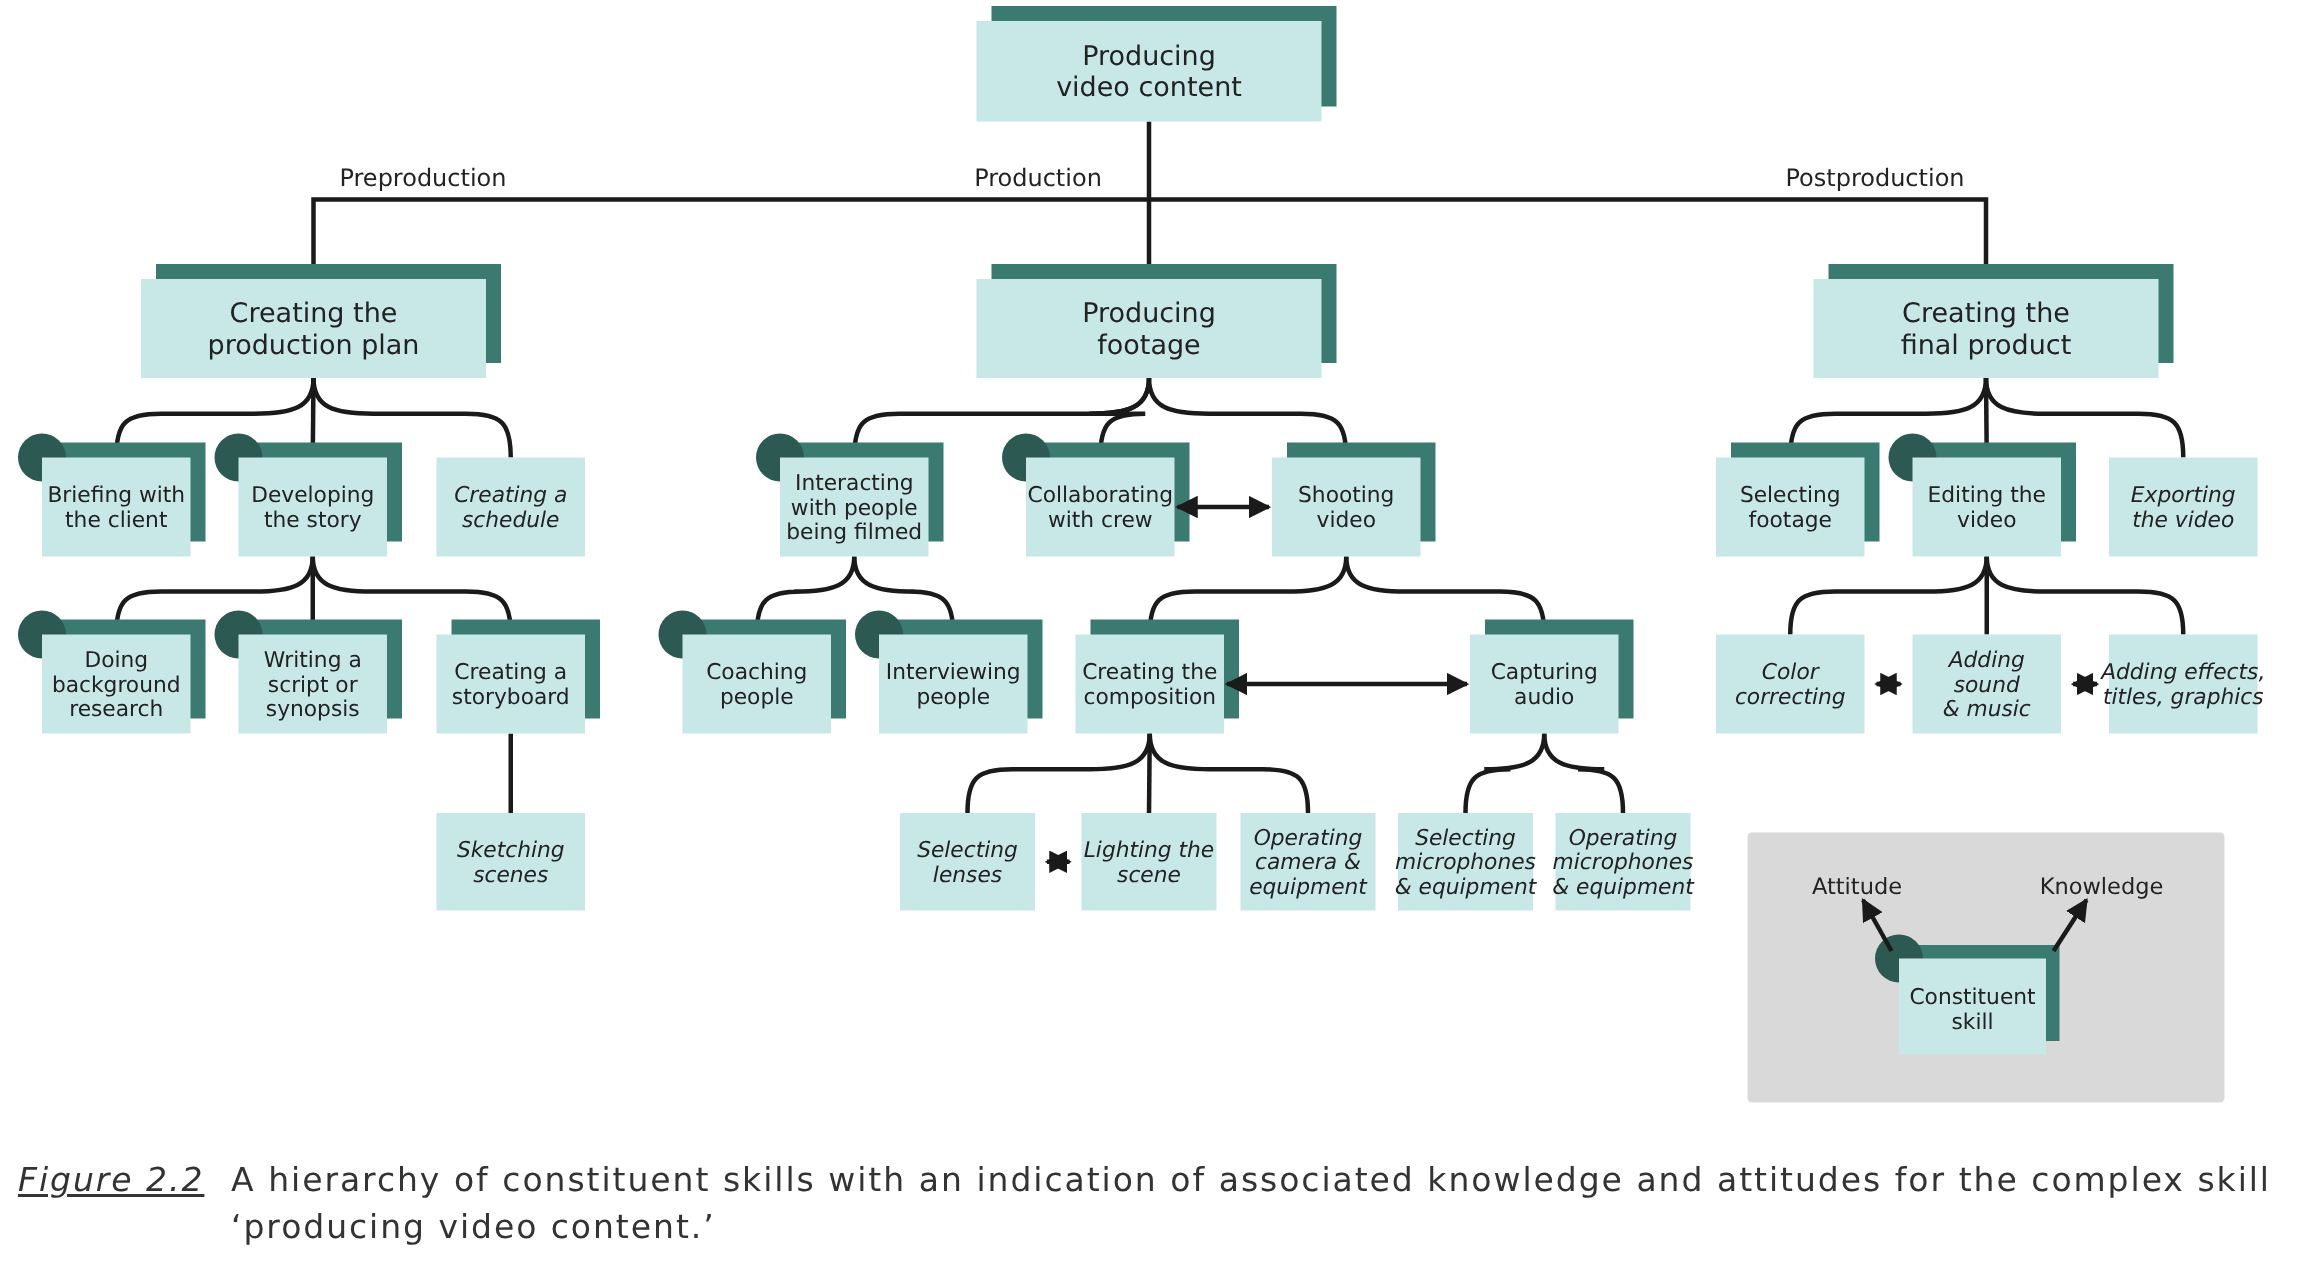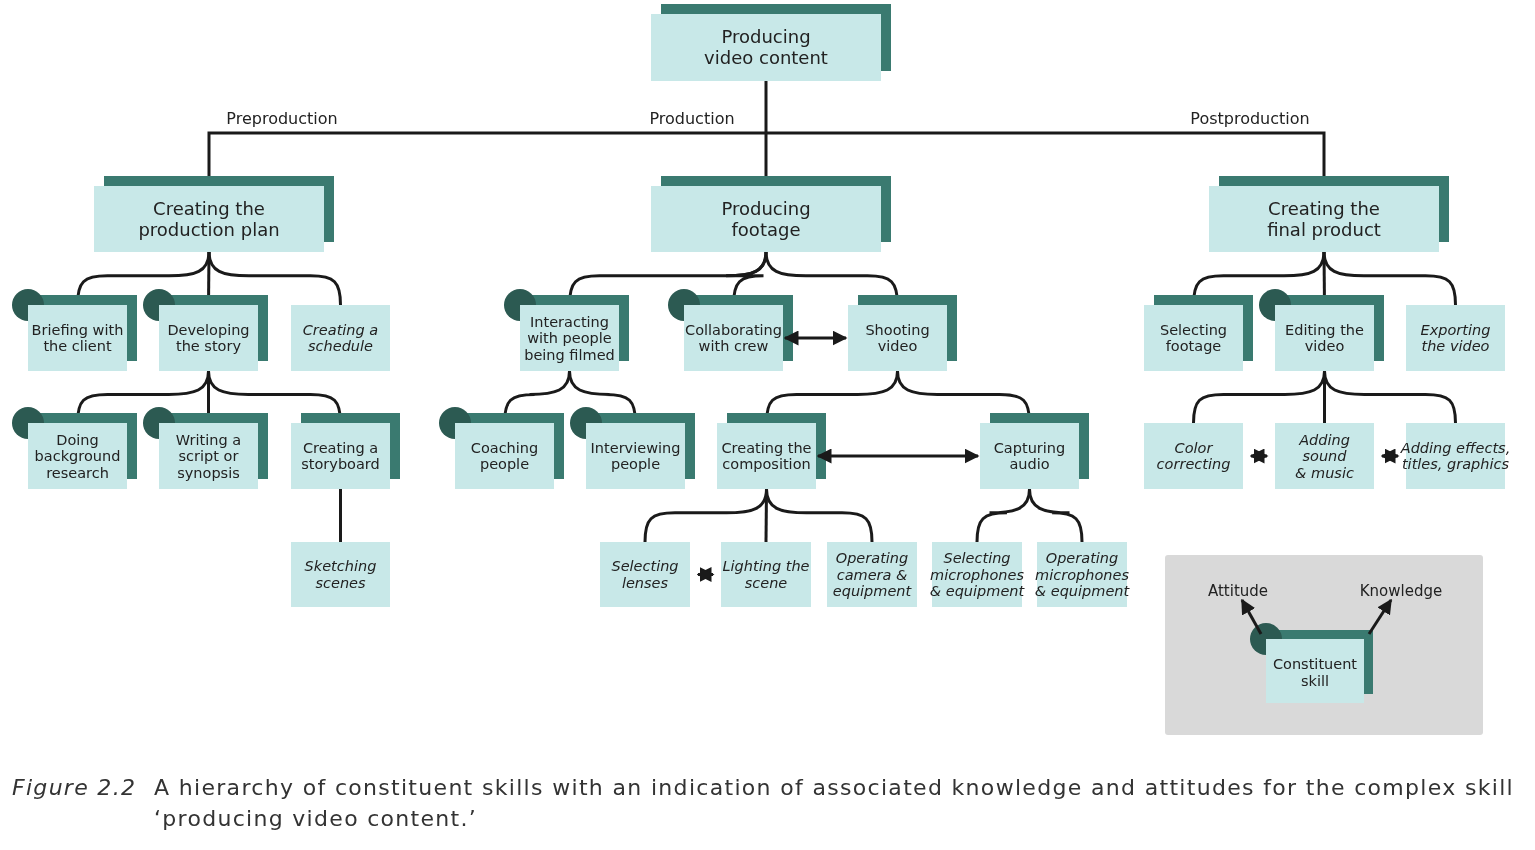--- a/index.html
+++ b/index.html
@@ -1,20 +1,20 @@
 <!DOCTYPE html>
 <html><head>
 <meta charset="utf-8">
 <style>
   html,body{margin:0;padding:0;background:#fff;}
   body{width:1535px;height:850px;position:relative;overflow:hidden;font-family:"DejaVu Sans",sans-serif;color:#222;}
   #diagram{position:absolute;left:0;top:0;}
   .lbl{font-family:"DejaVu Sans",sans-serif;fill:#222;}
   #caption{position:absolute;left:12px;top:772px;width:1500px;font-family:"DejaVu Sans",sans-serif;font-size:22px;line-height:31px;color:#333;letter-spacing:1.3px;}
-  #caption .fig{font-style:italic;position:absolute;left:0;top:0;}
+  #caption .fig{font-style:italic;position:absolute;left:0;top:0;text-decoration:underline;}
   #caption .txt{position:absolute;left:142px;top:0;width:1360px;text-align:justify;}
 </style>
 </head>
 <body>
 
 <svg id="diagram" width="1535" height="770" xmlns="http://www.w3.org/2000/svg">
   <defs>
     <marker id="arr" viewBox="0 0 10 10" refX="9" refY="5" markerWidth="5" markerHeight="5" orient="auto-start-reverse">
       <path d="M0,0 L10,5 L0,10 z" fill="#1a1a1a"></path>
     </marker>

